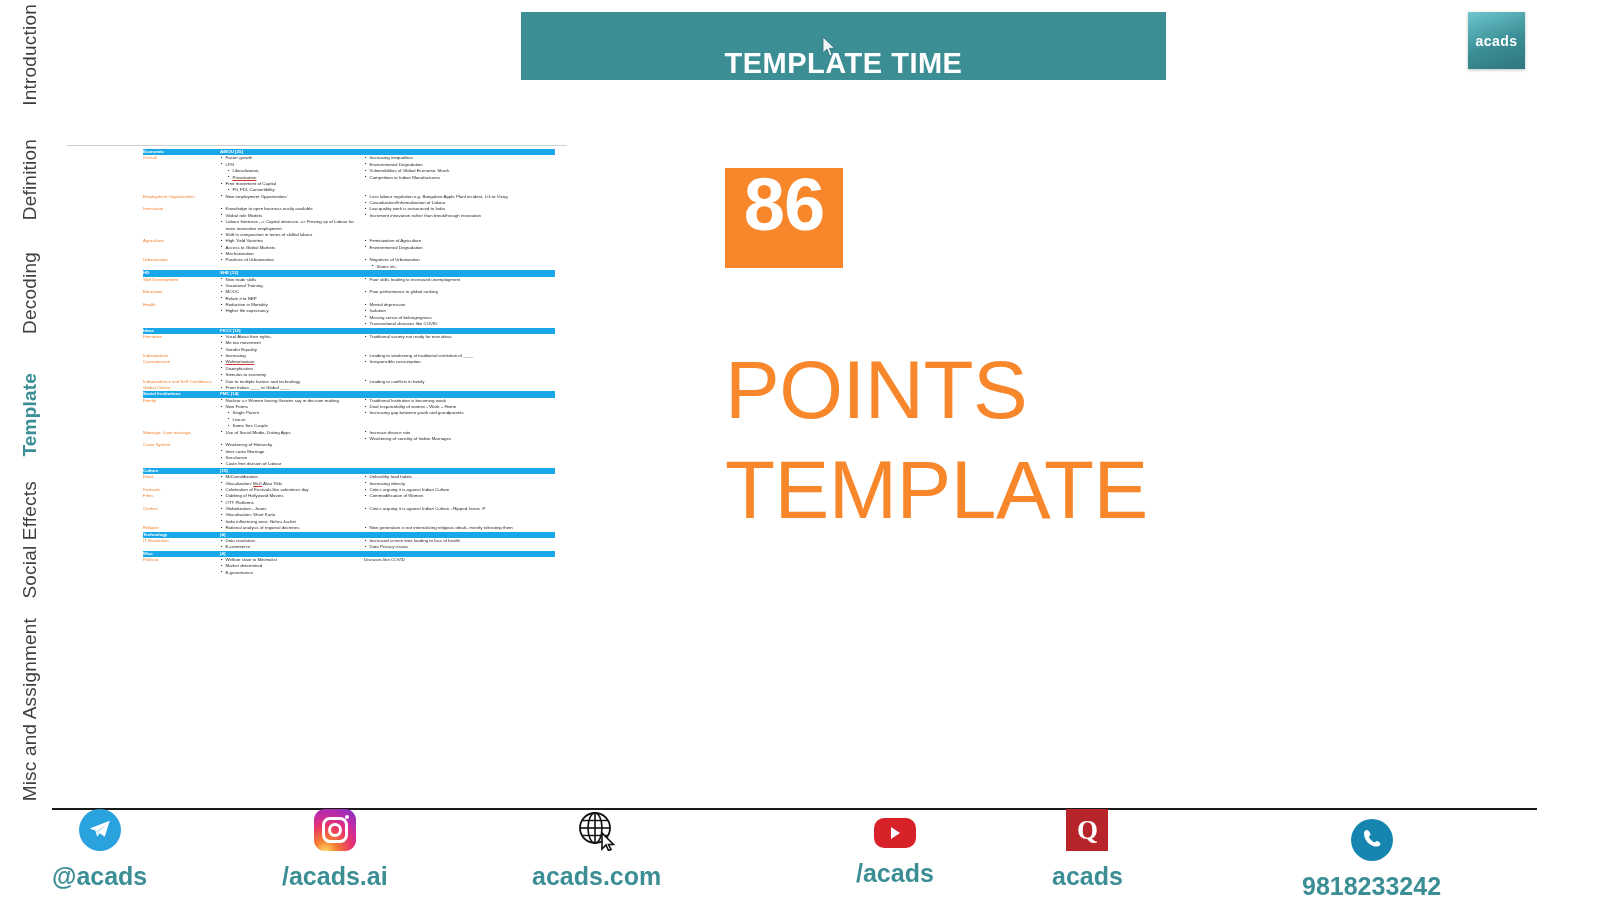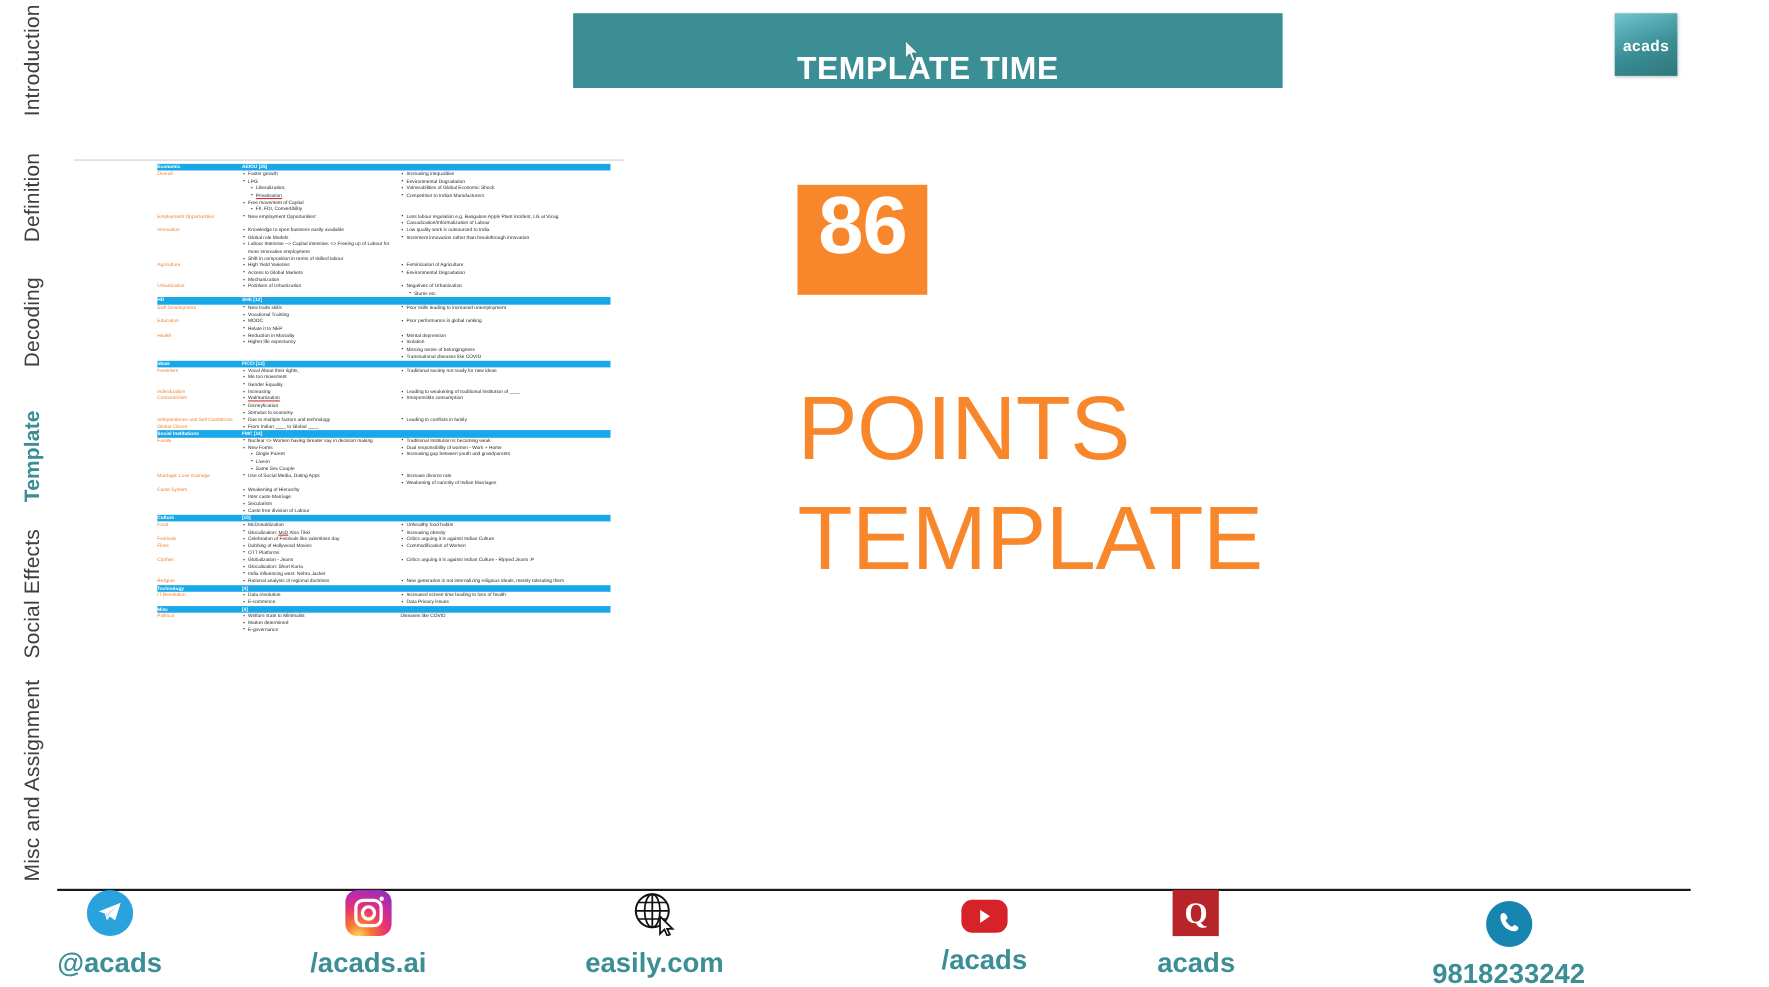--- a/index.html
+++ b/index.html
@@ -596,21 +596,21 @@
     <div class="footer-item" style="position: absolute; left: 480px;">
       <span class="fi-icon"><svg width="42" height="42" viewBox="0 0 42 42">
           <circle cx="19" cy="19" r="15" fill="none" stroke="#111" stroke-width="1.8"></circle>
           <ellipse cx="19" cy="19" rx="7" ry="15" fill="none" stroke="#111" stroke-width="1.6"></ellipse>
           <line x1="4" y1="19" x2="34" y2="19" stroke="#111" stroke-width="1.6"></line>
           <line x1="19" y1="4" x2="19" y2="34" stroke="#111" stroke-width="1.6"></line>
           <path d="M6.5 11.5 H31.5" stroke="#111" stroke-width="1.4" fill="none"></path>
           <path d="M6.5 26.5 H31.5" stroke="#111" stroke-width="1.4" fill="none"></path>
           <path d="M26 24 L26 40 L30 36 L32.5 41.5 L35 40.5 L32.5 35.5 L37.5 35.5 Z" fill="#fff" stroke="#111" stroke-width="1.6"></path>
         </svg></span>
-      <span class="footer-label">easily.com</span>
+      <span class="footer-label">acads.com</span>
     </div>
     <div class="footer-item" style="position: absolute; left: 760px; margin-left: 44px;">
       <span class="fi-icon ic-youtube">
         <svg width="16" height="16" viewBox="0 0 16 16">
           <path d="M4 2 L13 8 L4 14 Z" fill="#ffffff"></path>
         </svg>
       </span>
       <span class="footer-label">/acads</span>
     </div>
     <div class="footer-item" style="position: absolute; left: 1000px;">

